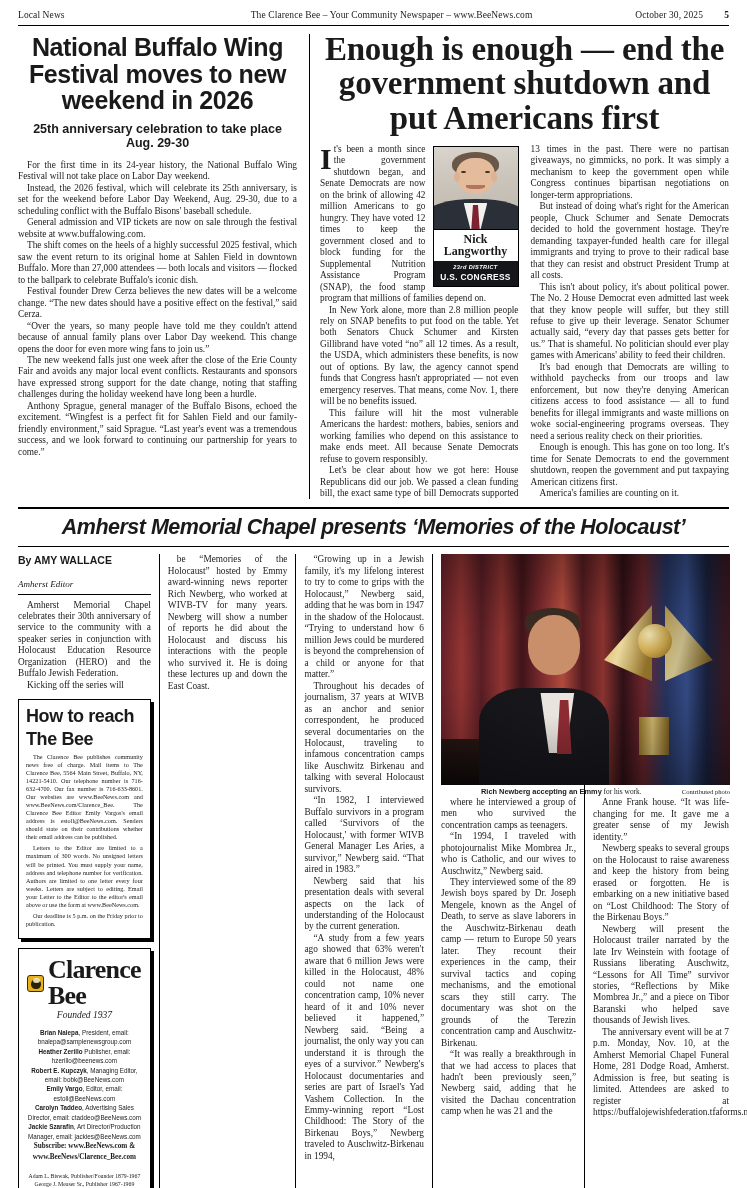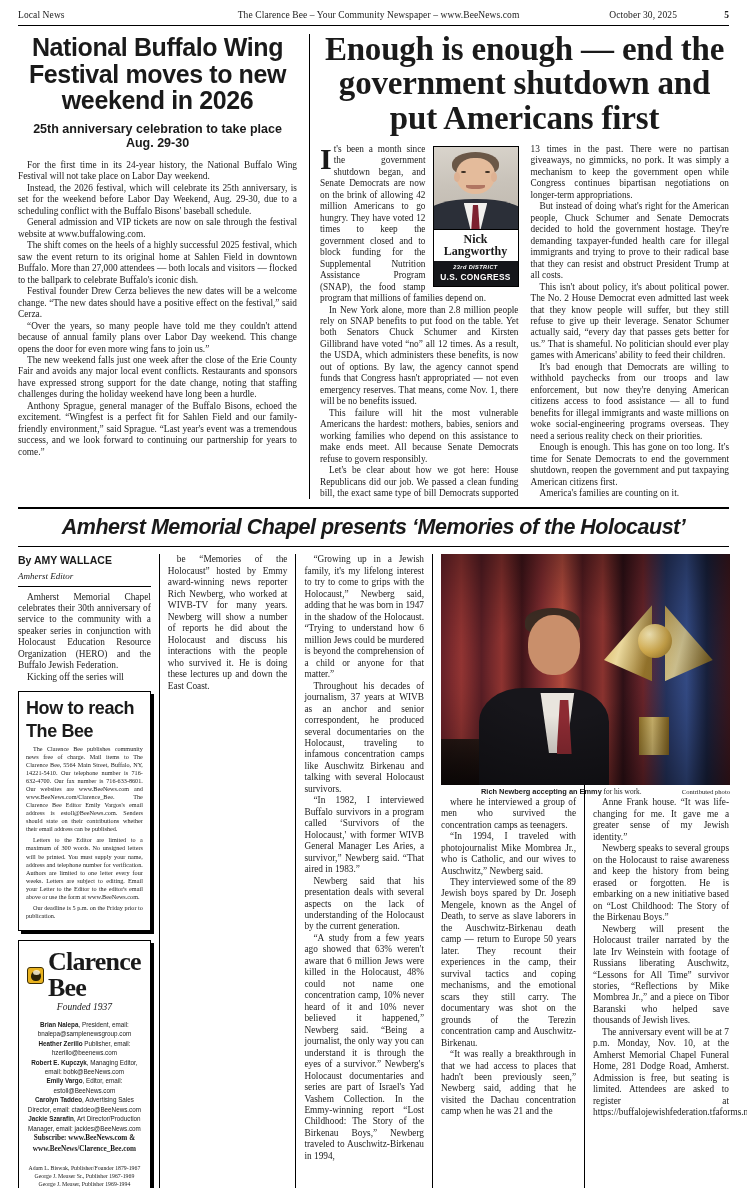--- a/index.html
+++ b/index.html
@@ -16,21 +16,20 @@
   }
   .page { width: 747px; height: 1188px; padding: 0 14px; position: relative; }
 
   
   .running-head {
     display: flex; align-items: baseline;
     padding: 10px 4px 5px 4px;
     font-family: "Liberation Serif", serif;
     font-size: 9.5px;
     letter-spacing: .1px;
-    gap: 26px;
   }
   .rh-left { flex: 0 0 auto; width: 130px; }
   .rh-center { flex: 1 1 auto; text-align: center; }
   .rh-date { flex: 0 0 auto; text-align: right; padding-right: 10px; }
   .rh-pageno { flex: 0 0 auto; width: 16px; text-align: right; font-weight: bold; }
   .rule-thin { border-bottom: 1px solid #000; margin: 0 4px; }
 
   
   .top-zone { display: flex; padding-top: 6px; }
   .pkg-left { width: 291px; padding: 0 8px 0 4px; }
@@ -184,21 +183,21 @@
   .c5 { width: 145px; padding-left: 8px; border-left: 1px solid #000; }
 
   .byline {
     font-family: "Liberation Sans", sans-serif;
     font-weight: bold; font-size: 10.5px;
     margin: 0 0 1px 0;
   }
   .byline-title {
     font-family: "Liberation Serif", serif;
     font-style: italic; font-size: 9px;
-    margin: 4px 0 3px 0;
+    margin: 12px 0 3px 0;
   }
   .byline-rule { border-bottom: 1px solid #000; margin: 0 0 5px 0; }
 
   
   .reach-box {
     border: 1.5px solid #000;
     margin: 8px 0 0 0;
     padding: 5px 7px 7px 7px;
     box-shadow: 3px 3px 0 #000;
     background: #fff;

